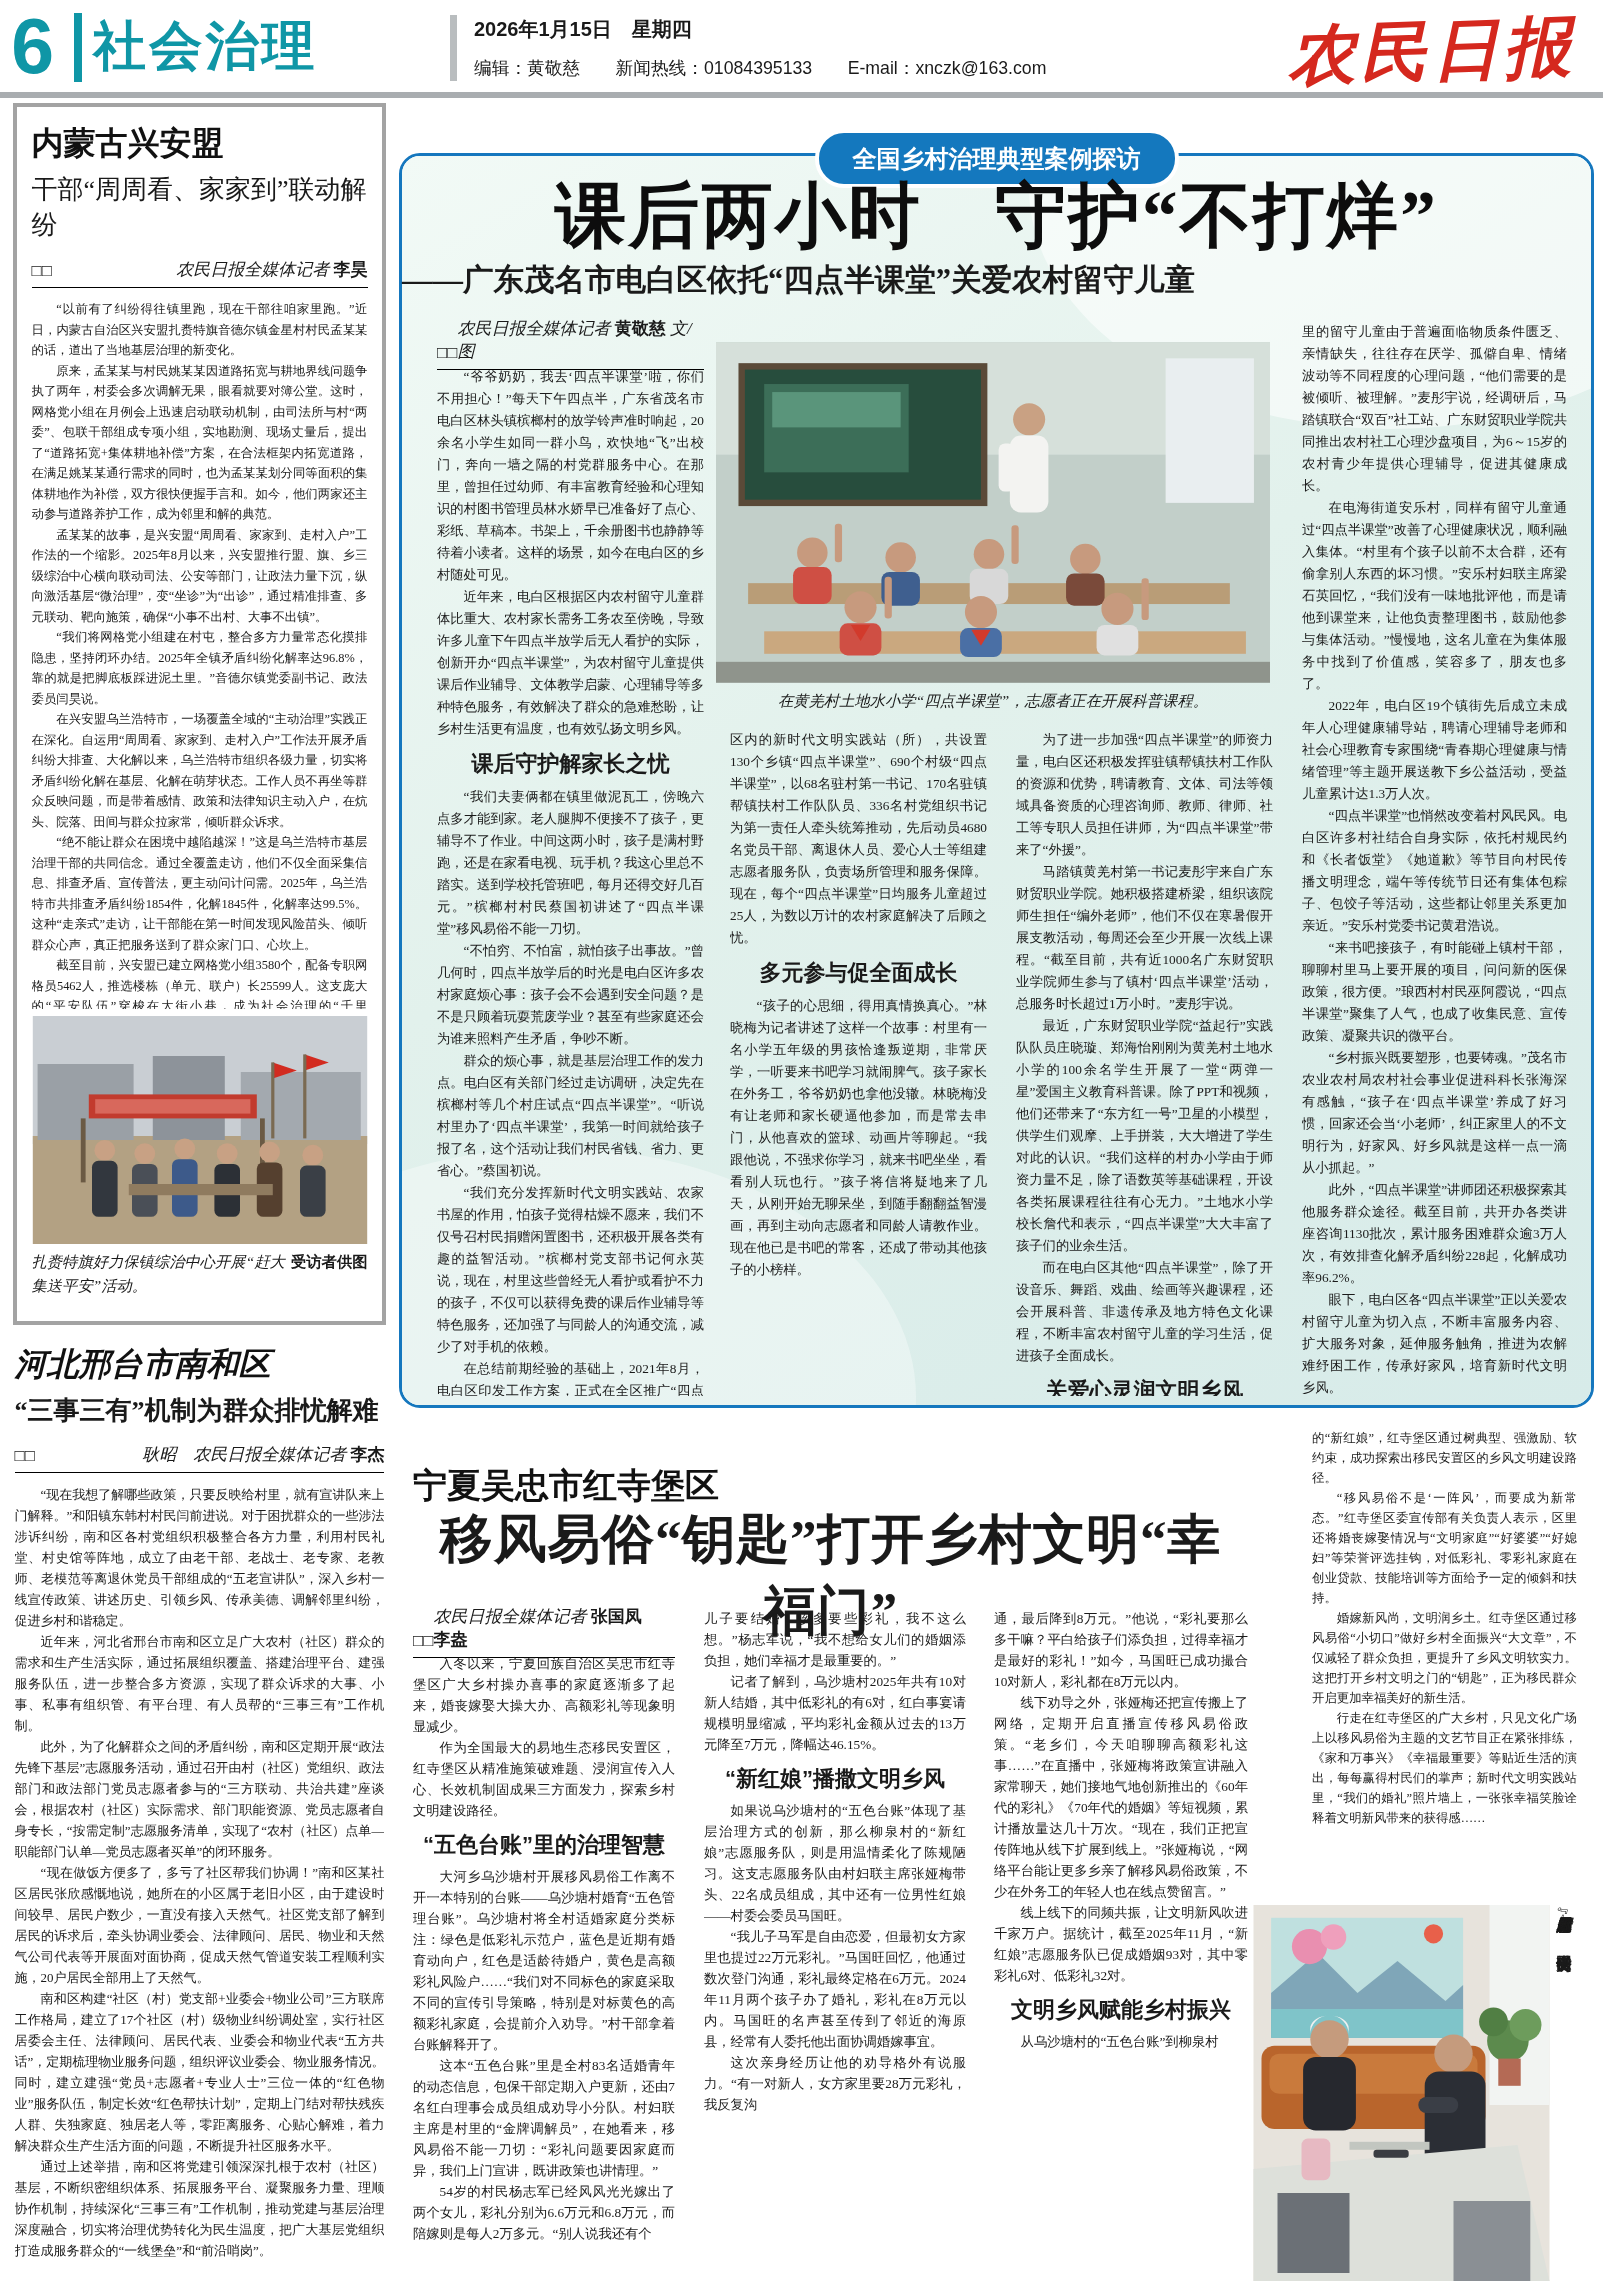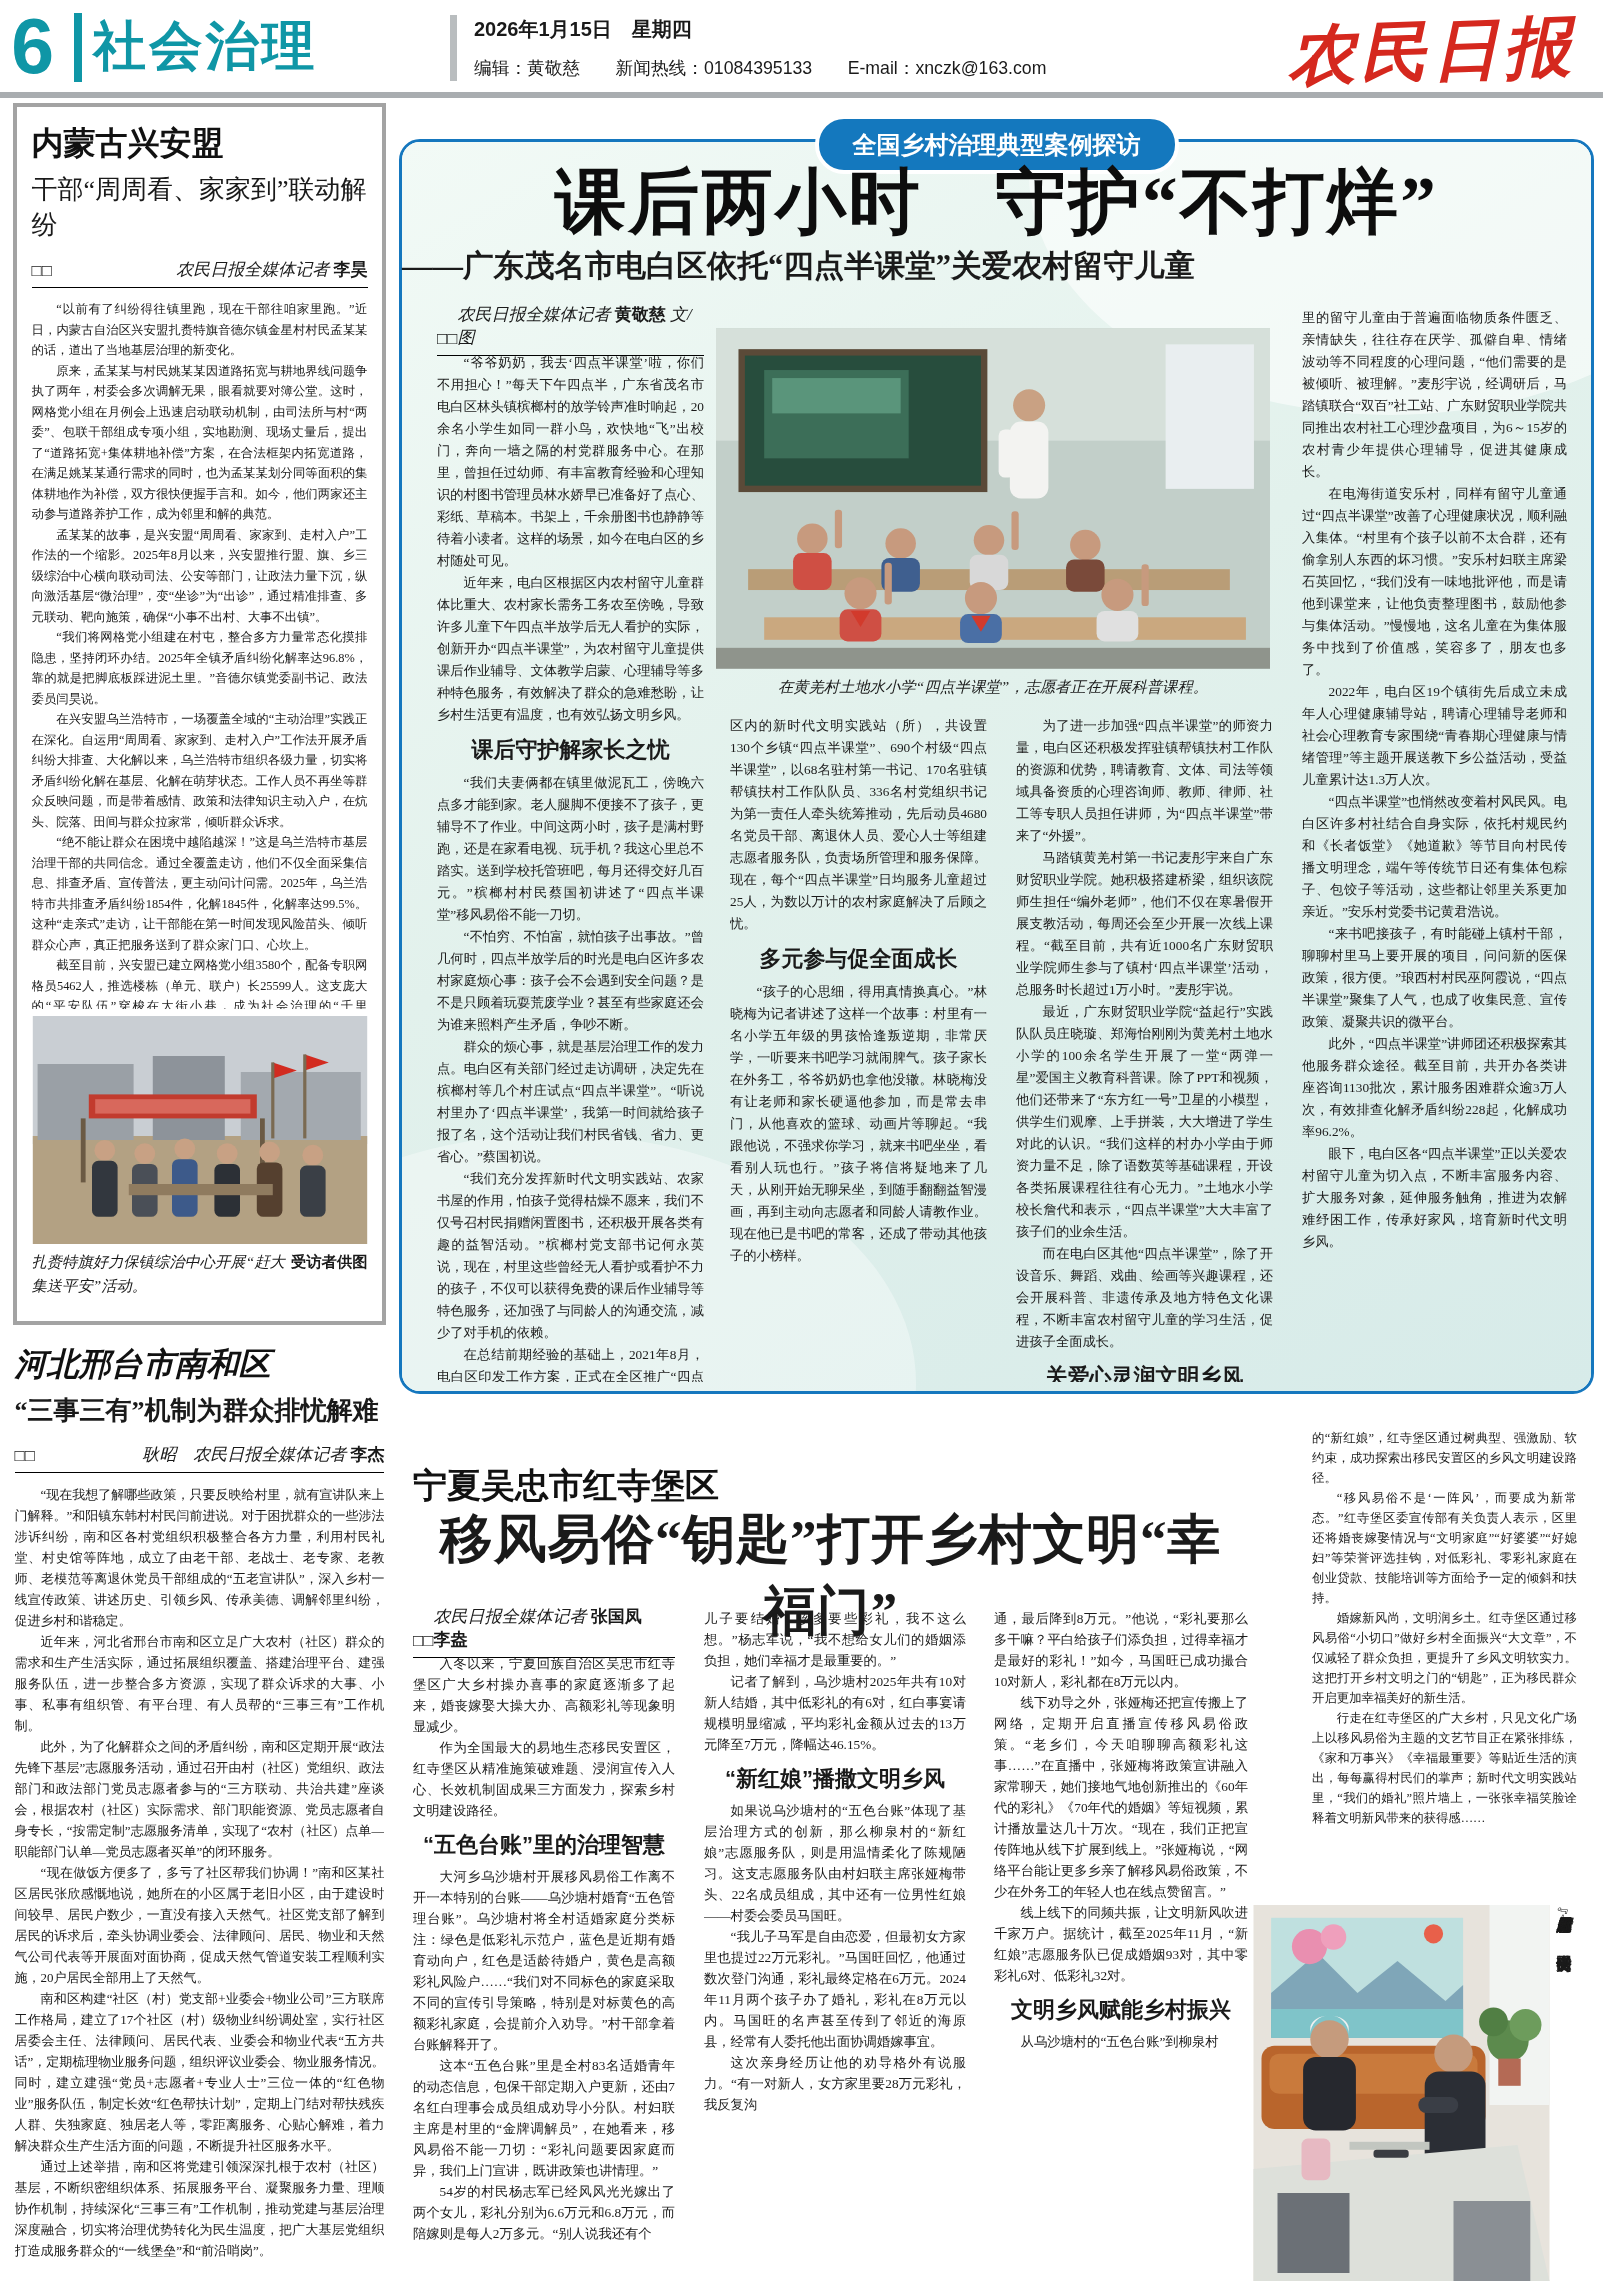--- a/index.html
+++ b/index.html
@@ -40,21 +40,21 @@
   .a1-photo{margin-top:6.4px;width:336px;height:228px;display:block;}
   .a1-cap{margin-top:6.4px;}
   .a1-cap .credit{float:right;font-style:normal;font-weight:bold;font-family:"Liberation Sans",sans-serif;}
   
   .art2{position:absolute;left:13px;top:1343px;width:373px;padding:0 1.6px;box-sizing:border-box;}
   .a2-kicker{font-size:32px;font-style:italic;}
   .a2-title{font-size:26px;margin-top:6.4px;font-weight:600;}
   .a2-byline{margin-top:14.5px;}
   .a2-body{margin-top:11.2px;height:795px;overflow:hidden;font-size:13px;line-height:21px;}
   
-  .mainbox{position:absolute;left:399px;top:139px;width:1195px;height:1255px;
+  .mainbox{position:absolute;left:399px;top:153px;width:1195px;height:1255px;
            border:3.2px solid #1577be;border-radius:21px;box-sizing:border-box;}
   .mainbox .bg{position:absolute;inset:0;border-radius:17.7px;overflow:hidden;
            background:linear-gradient(150deg,#f2faf6 0%,#e2f1ec 45%,#d7ebe9 100%);}
   .mainbox .bg::before{content:"";position:absolute;right:-161px;top:-209px;width:723px;height:482px;
            border-radius:50%;background:rgba(255,255,255,.55);}
   .mainbox .bg::after{content:"";position:absolute;left:-209px;bottom:-241px;width:723px;height:498px;
            border-radius:50%;background:rgba(255,255,255,.35);}
   .badge{position:absolute;left:50%;top:-27px;transform:translateX(-50%);background:#1478be;color:#fff;
          font-family:"Liberation Sans",sans-serif;font-weight:bold;font-size:24px;
          padding:9.6px 34px;border-radius:29px;border:4px solid #fff;white-space:nowrap;}
@@ -253,20 +253,21 @@
         <div class="para">最近，广东财贸职业学院“益起行”实践队队员庄晓璇、郑海怡刚刚为黄羌村土地水小学的100余名学生开展了一堂“两弹一星”爱国主义教育科普课。除了PPT和视频，他们还带来了“东方红一号”卫星的小模型，供学生们观摩、上手拼装，大大增进了学生对此的认识。“我们这样的村办小学由于师资力量不足，除了语数英等基础课程，开设各类拓展课程往往有心无力。”土地水小学校长詹代和表示，“四点半课堂”大大丰富了孩子们的业余生活。</div>
         <div class="para">而在电白区其他“四点半课堂”，除了开设音乐、舞蹈、戏曲、绘画等兴趣课程，还会开展科普、非遗传承及地方特色文化课程，不断丰富农村留守儿童的学习生活，促进孩子全面成长。</div>
         <div class="subhead">关爱心灵润文明乡风</div>
       </div>
     <div class="m-col m-col4">
         <div class="para cont">里的留守儿童由于普遍面临物质条件匮乏、亲情缺失，往往存在厌学、孤僻自卑、情绪波动等不同程度的心理问题，“他们需要的是被倾听、被理解。”麦彤宇说，经调研后，马踏镇联合“双百”社工站、广东财贸职业学院共同推出农村社工心理沙盘项目，为6～15岁的农村青少年提供心理辅导，促进其健康成长。</div>
         <div class="para">在电海街道安乐村，同样有留守儿童通过“四点半课堂”改善了心理健康状况，顺利融入集体。“村里有个孩子以前不太合群，还有偷拿别人东西的坏习惯。”安乐村妇联主席梁石英回忆，“我们没有一味地批评他，而是请他到课堂来，让他负责整理图书，鼓励他参与集体活动。”慢慢地，这名儿童在为集体服务中找到了价值感，笑容多了，朋友也多了。</div>
         <div class="para">2022年，电白区19个镇街先后成立未成年人心理健康辅导站，聘请心理辅导老师和社会心理教育专家围绕“青春期心理健康与情绪管理”等主题开展送教下乡公益活动，受益儿童累计达1.3万人次。</div>
         <div class="para">“四点半课堂”也悄然改变着村风民风。电白区许多村社结合自身实际，依托村规民约和《长者饭堂》《她道歉》等节目向村民传播文明理念，端午等传统节日还有集体包粽子、包饺子等活动，这些都让邻里关系更加亲近。”安乐村党委书记黄君浩说。</div>
         <div class="para">“来书吧接孩子，有时能碰上镇村干部，聊聊村里马上要开展的项目，问问新的医保政策，很方便。”琅西村村民巫阿霞说，“四点半课堂”聚集了人气，也成了收集民意、宣传政策、凝聚共识的微平台。</div>
+        <div class="para">“乡村振兴既要塑形，也要铸魂。”茂名市农业农村局农村社会事业促进科科长张海深有感触，“孩子在‘四点半课堂’养成了好习惯，回家还会当‘小老师’，纠正家里人的不文明行为，好家风、好乡风就是这样一点一滴从小抓起。”</div>
         <div class="para">此外，“四点半课堂”讲师团还积极探索其他服务群众途径。截至目前，共开办各类讲座咨询1130批次，累计服务困难群众逾3万人次，有效排查化解矛盾纠纷228起，化解成功率96.2%。</div>
         <div class="para">眼下，电白区各“四点半课堂”正以关爱农村留守儿童为切入点，不断丰富服务内容、扩大服务对象，延伸服务触角，推进为农解难纾困工作，传承好家风，培育新时代文明乡风。</div>
       </div>
   </div>
 
   <div class="kicker b-kicker">宁夏吴忠市红寺堡区</div>
   <div class="b-title">移风易俗“钥匙”打开乡村文明“幸福门”</div>
   <div class="byline b-byline">
     <span>□□</span>
     <span>

